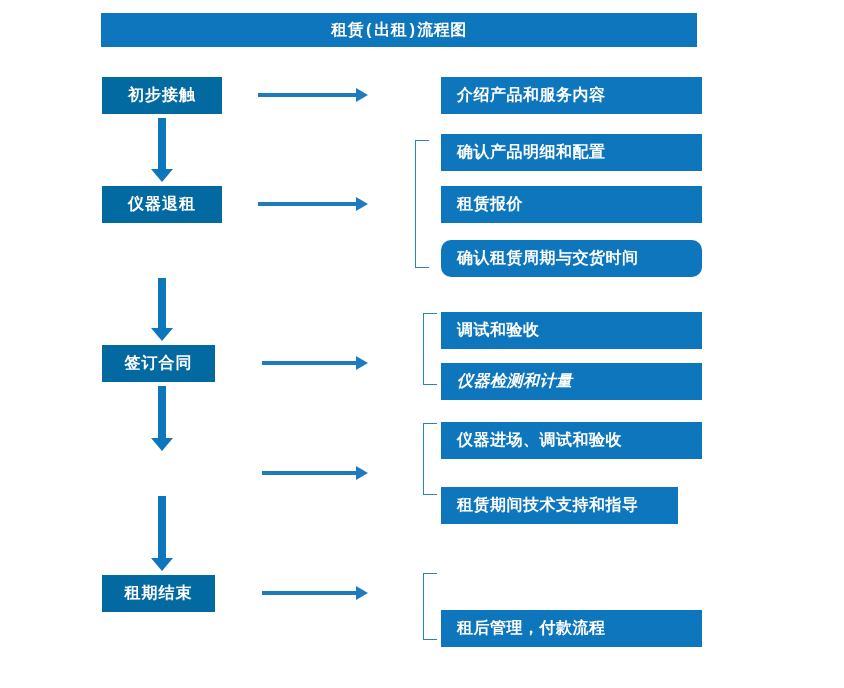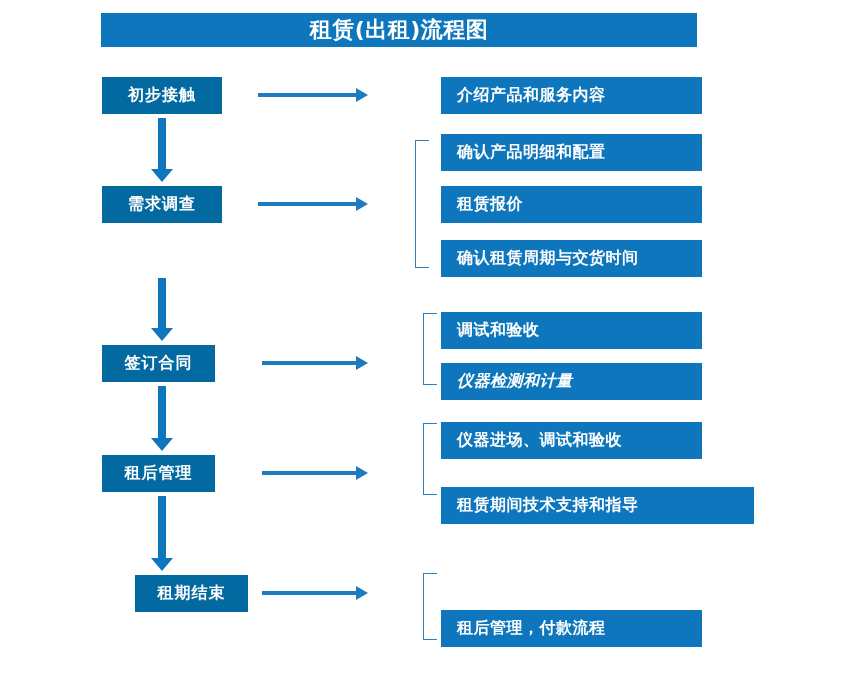--- a/index.html
+++ b/index.html
@@ -25,26 +25,27 @@
 
   
   .title-bar {
     position: absolute;
     left: 101px;
     top: 13px;
     width: 596px;
     height: 34px;
     background: #0E76BC;
     color: #ffffff;
-    font-size: 22px;
+    font-size: 16px;
     font-weight: bold;
     display: flex;
     align-items: center;
     justify-content: center;
     letter-spacing: 0.5px;
+    font-family: Liberation Mono, monospace;
   }
 
   
   .stage-box {
     position: absolute;
     background: #0369a1;
     color: #ffffff;
     font-size: 16px;
     font-weight: bold;
     display: flex;
@@ -121,27 +122,26 @@
 </style>
 </head>
 <body>
 
 <div id="canvas">
 
   <div class="title-bar">租赁(出租)流程图</div>
 
   <div class="stage-box" style="left:102px; top:77px; width:120px; height:37px;">初步接触</div>
 
-  <div class="stage-box" style="left:102px; top:186px; width:120px; height:37px;">需求调查</div>
+  <div class="stage-box" style="left:102px; top:186px; width:120px; height:37px;">仪器退租</div>
 
   <div class="stage-box" style="left:102px; top:345px; width:113px; height:37px;text-align:center;">签订合同</div>
 
-  <div class="stage-box" style="left:102px; top:455px; width:113px; height:37px;">租后管理</div>
-
-  <div class="stage-box" style="left:102px; top:575px; width:113px; height:37px;margin-left:33px;">租期结束</div>
+
+  <div class="stage-box" style="left:102px; top:575px; width:113px; height:37px;">租期结束</div>
 
   <div class="v-arrow" style="left:147px; top:118px; height:64px;">
     <div class="shaft" style="height:51px;"></div>
     <div class="head" style="top:51px;"></div>
   </div>
 
   <div class="v-arrow" style="left:147px; top:278px; height:63px;">
     <div class="shaft" style="height:50px;"></div>
     <div class="head" style="top:50px;"></div>
   </div>
@@ -188,26 +188,26 @@
   <div class="bracket" style="left:423px; top:423px; width:14px; height:72px;"></div>
 
   <div class="bracket" style="left:423px; top:573px; width:14px; height:67px;"></div>
 
   <div class="detail-box" style="left:441px; top:77px; width:261px; height:37px;">介绍产品和服务内容</div>
 
   <div class="detail-box" style="left:441px; top:134px; width:261px; height:37px;">确认产品明细和配置</div>
 
   <div class="detail-box" style="left:441px; top:186px; width:261px; height:37px;">租赁报价</div>
 
-  <div class="detail-box" style="left:441px; top:240px; width:261px; height:37px;">确认租赁周期与交货时间</div>
+  <div class="detail-box" style="left:441px; top:240px; width:261px; height:37px;border-radius:10px;">确认租赁周期与交货时间</div>
 
   <div class="detail-box" style="left:441px; top:312px; width:261px; height:37px;">调试和验收</div>
 
   <div class="detail-box" style="left:441px; top:363px; width:261px; height:37px;font-style:italic;">仪器检测和计量</div>
 
   <div class="detail-box" style="left:441px; top:422px; width:261px; height:37px;">仪器进场、调试和验收</div>
 
-  <div class="detail-box" style="left:441px; top:487px; width:313px; height:37px;">租赁期间技术支持和指导</div>
+  <div class="detail-box" style="left:441px; top:487px; width:237px; height:37px;">租赁期间技术支持和指导</div>
 
 
   <div class="detail-box" style="left:441px; top:610px; width:261px; height:37px;">租后管理，付款流程</div>
 
 </div>
 
 </body></html>

